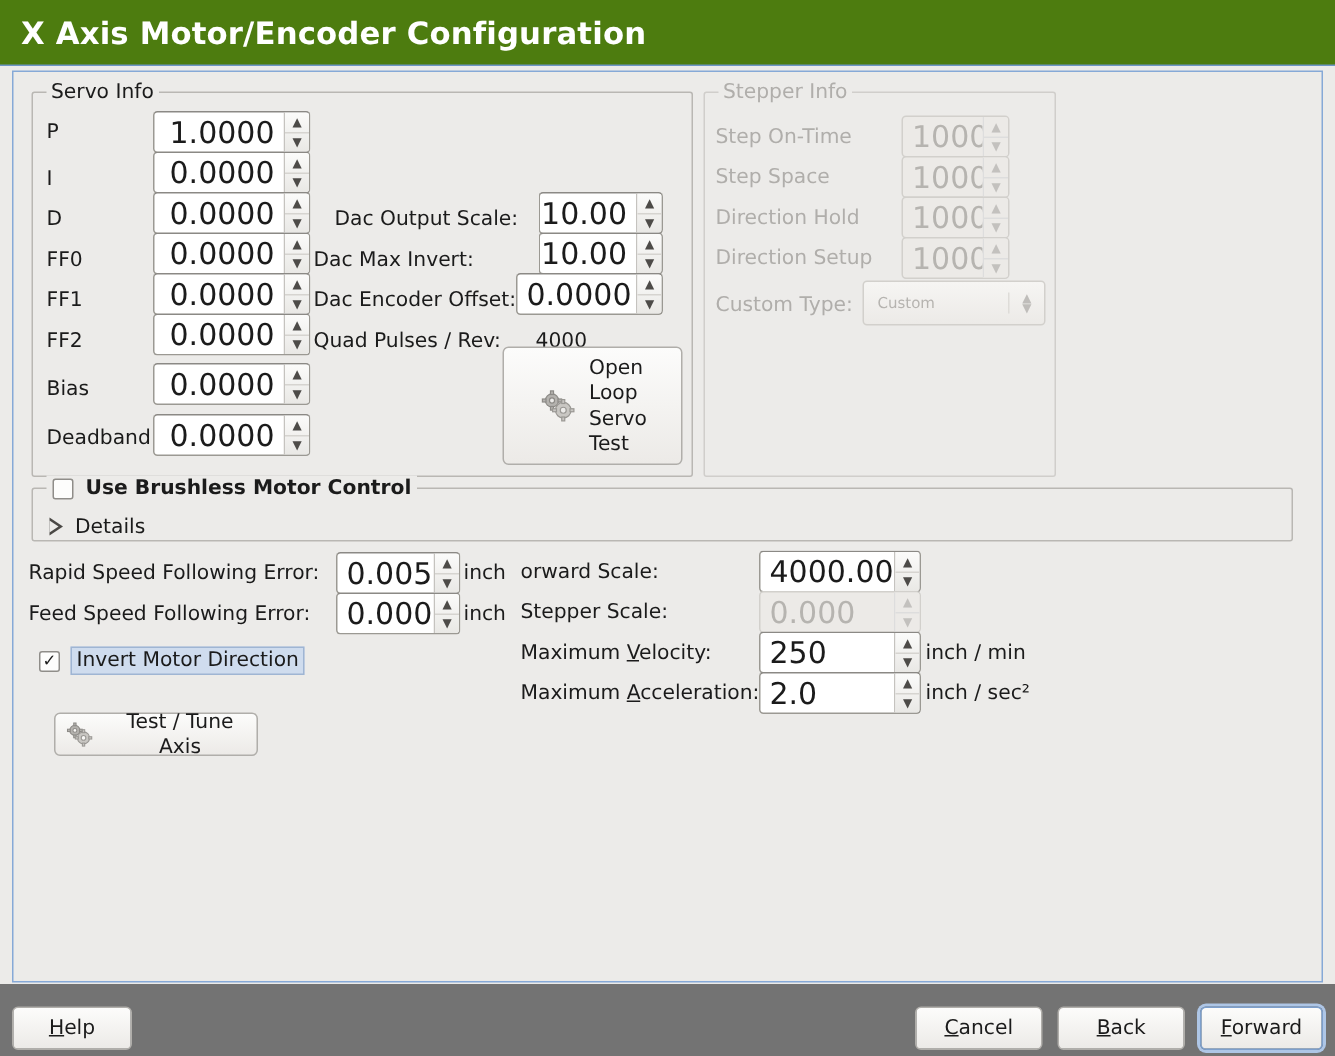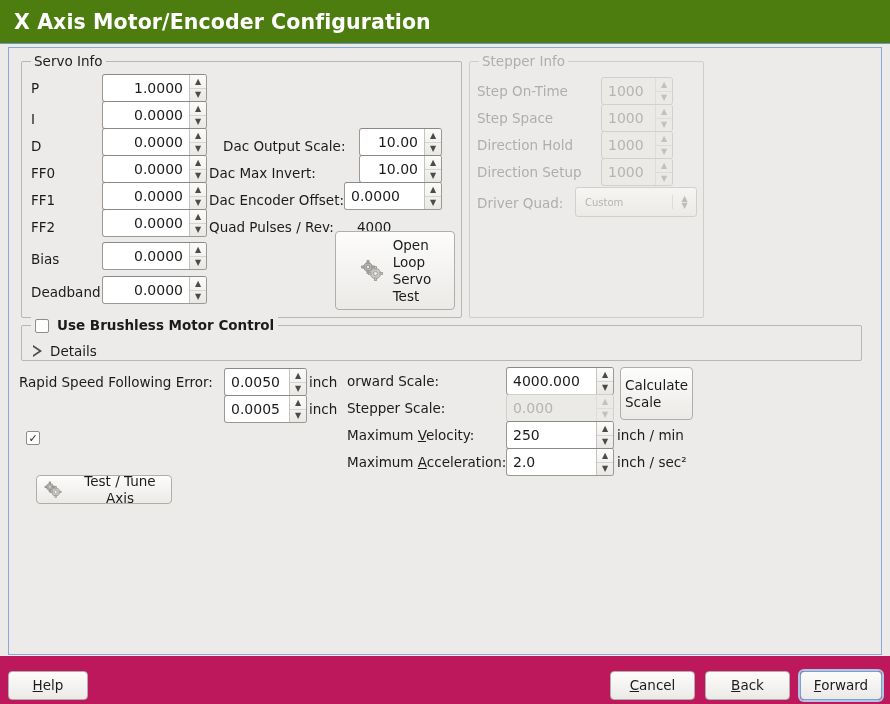--- a/index.html
+++ b/index.html
@@ -70,21 +70,21 @@
     display: flex;
     background: #ffffff;
     border: 1px solid #9b9993;
     border-top-color: #8b8985;
     border-radius: 3px;
   }
   .spin .val {
     flex: 1 1 auto;
     display: flex; align-items: center;
     padding: 10px 6px;
-    font-size: 14px;
+    font-size: 20px;
     color: #1b1b1b;
     overflow: hidden;
     white-space: nowrap;
   }
   .spin.right .val { justify-content: flex-end; }
   .spin .btns {
     width: 17px;
     flex: 0 0 17px;
     display: flex; flex-direction: column;
     border-left: 1px solid #c5c3bf;
@@ -179,21 +179,21 @@
     width: 0; height: 0;
     border-top: 4.6px solid transparent;
     border-bottom: 4.6px solid transparent;
     border-left: 6.8px solid #ecebe9;
   }
 
   
   .gears { display: inline-block; line-height: 0; }
 
   
-  .footer { position: absolute; left: 0; top: 656px; width: 890px; height: 48px; background: #be185d; }
+  .footer { position: absolute; left: 0; top: 656px; width: 890px; height: 48px; background: #737373; }
 </style>
 </head>
 <body>
 
 <div class="titlebar">
   <div class="title">X Axis Motor/Encoder Configuration</div>
 </div>
 
 <div class="content">
 
@@ -325,21 +325,21 @@
   </div>
 
   <div class="frame disabled" style="left:460px; top:13px; width:235px; height:257px;">
     <div class="frame-title">Stepper Info</div>
   </div>
 
   <div class="lbl dis" style="left:468px; top:34px;">Step On-Time</div>
   <div class="lbl dis" style="left:468px; top:61px;">Step Space</div>
   <div class="lbl dis" style="left:468px; top:88px;">Direction Hold</div>
   <div class="lbl dis" style="left:468px; top:115px;">Direction Setup</div>
-  <div class="lbl dis" style="left:468px; top:146px;">Driver Quad:</div>
+  <div class="lbl dis" style="left:468px; top:146px;">Custom Type:</div>
 
   <div class="spin dis" style="left:592px; top:29px;  width:72px;">
     <div class="val">1000</div>
     <div class="btns">
       <div class="ar up">▲</div>
       <div class="ar dn">▼</div>
     </div>
   </div>
   <div class="spin dis" style="left:592px; top:56px;  width:72px;">
     <div class="val">1000</div>
@@ -386,31 +386,33 @@
   <div class="lbl" style="left:10px; top:325px;">Rapid Speed Following Error:</div>
   <div class="spin" style="left:215px; top:320px; width:83px;">
     <div class="val">0.0050</div>
     <div class="btns">
       <div class="ar up">▲</div>
       <div class="ar dn">▼</div>
     </div>
   </div>
   <div class="lbl" style="left:300px; top:325px;">inch</div>
 
+  <div class="lbl" style="left:10px; top:352px;">Feed Speed Following Error:</div>
   <div class="spin" style="left:215px; top:347px; width:83px;">
     <div class="val">0.0005</div>
     <div class="btns">
       <div class="ar up">▲</div>
       <div class="ar dn">▼</div>
     </div>
   </div>
   <div class="lbl" style="left:300px; top:352px;">inch</div>
 
   <div class="cbrow" style="left:17px; top:383px;">
     <div class="cbox">✓</div>
+    <div class="cbtext sel">Invert Motor Direction</div>
   </div>
 
 
   <div class="btn" style="left:27px; top:427px; width:136px; height:29px; justify-content:flex-start; padding-left:6px;">
     <span class="gears" style="margin-right:6px;">
       <svg width="20" height="20" viewBox="0 0 26 26">
         <g fill="#b4b2ae" stroke="#8d8b87" stroke-width="0.9">
           <circle cx="9" cy="9" r="4.4"></circle>
           <circle cx="9" cy="9" r="1.7" fill="#f7f6f4"></circle>
           <rect x="8" y="2.6" width="2" height="2.4"></rect>
@@ -442,26 +444,20 @@
 
   <div class="lbl" style="left:338px; top:351px;">Stepper Scale:</div>
   <div class="spin dis" style="left:497px; top:346px; width:108px;">
     <div class="val">0.000</div>
     <div class="btns">
       <div class="ar up">▲</div>
       <div class="ar dn">▼</div>
     </div>
   </div>
 
-  <div class="btn" style="left:611px; top:319px; width:73px; height:53px;">
-    <span style="text-align:left;">
-      <div class="btxt">Calculate</div>
-      <div class="btxt">Scale</div>
-    </span>
-  </div>
 
   <div class="lbl" style="left:338px; top:378px;">
     <span>Maximum </span><span class="u">V</span><span>elocity:</span>
   </div>
   <div class="spin" style="left:497px; top:373px; width:108px;">
     <div class="val">250</div>
     <div class="btns">
       <div class="ar up">▲</div>
       <div class="ar dn">▼</div>
     </div>

